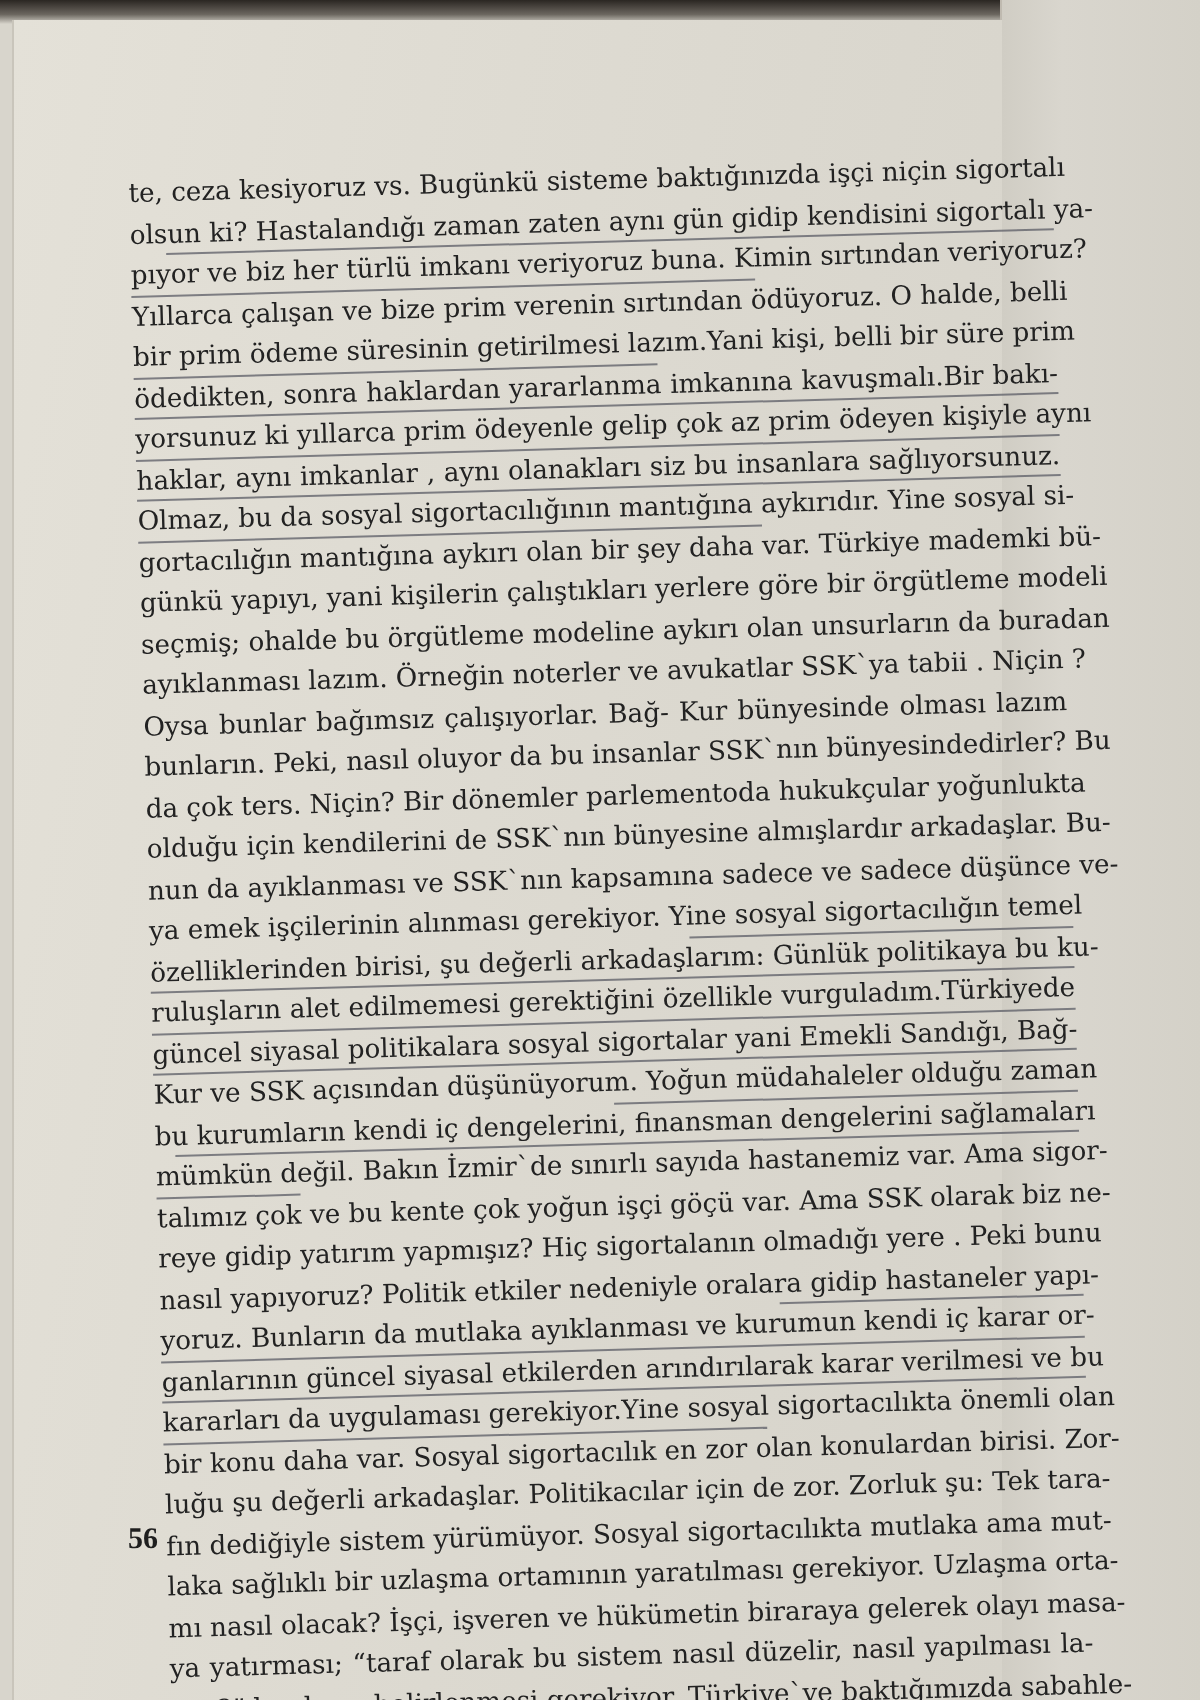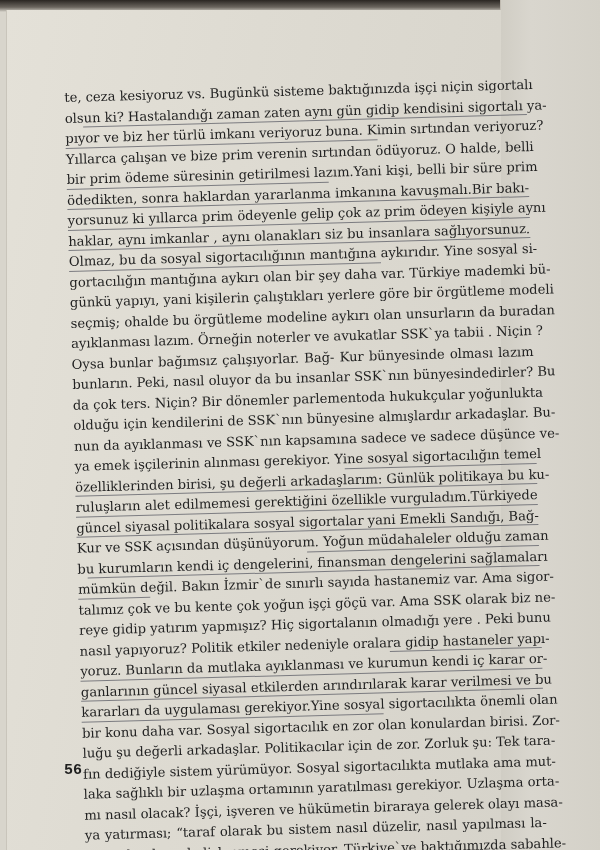--- a/index.html
+++ b/index.html
@@ -36,21 +36,21 @@
       text-align: justify;
       text-align-last: justify;
       position: relative;
     }
     .hl::after {
       content: ""; position: absolute; left: var(--l,0); right: var(--r,0);
       bottom: 1px; height: 1px; background: #5b5c66; opacity: .75;
     }
     .page-number {
       position: absolute; left: 64px; top: 762px;
-      font-family: Liberation Mono, monospace; font-weight: bold;
+      font-family: Liberation Serif, serif; font-weight: bold;
       font-size: 15px; color: #1f1f1f;
     }
   </style>
 </head>
 <body>
 
 <div class="top-shadow"></div>
 <div class="page-edge"></div>
 <div class="page"></div>
 

